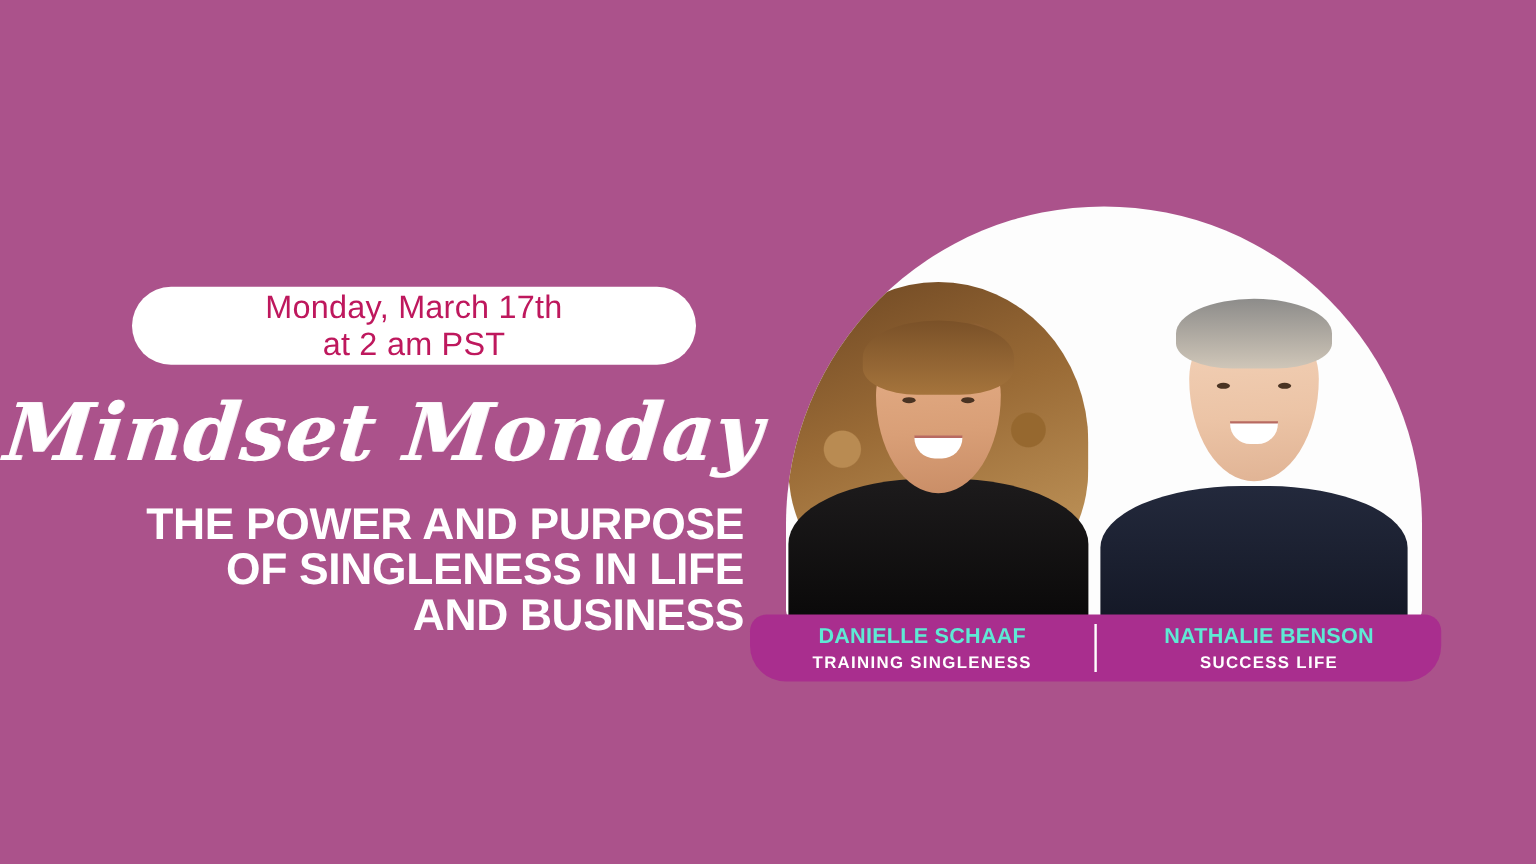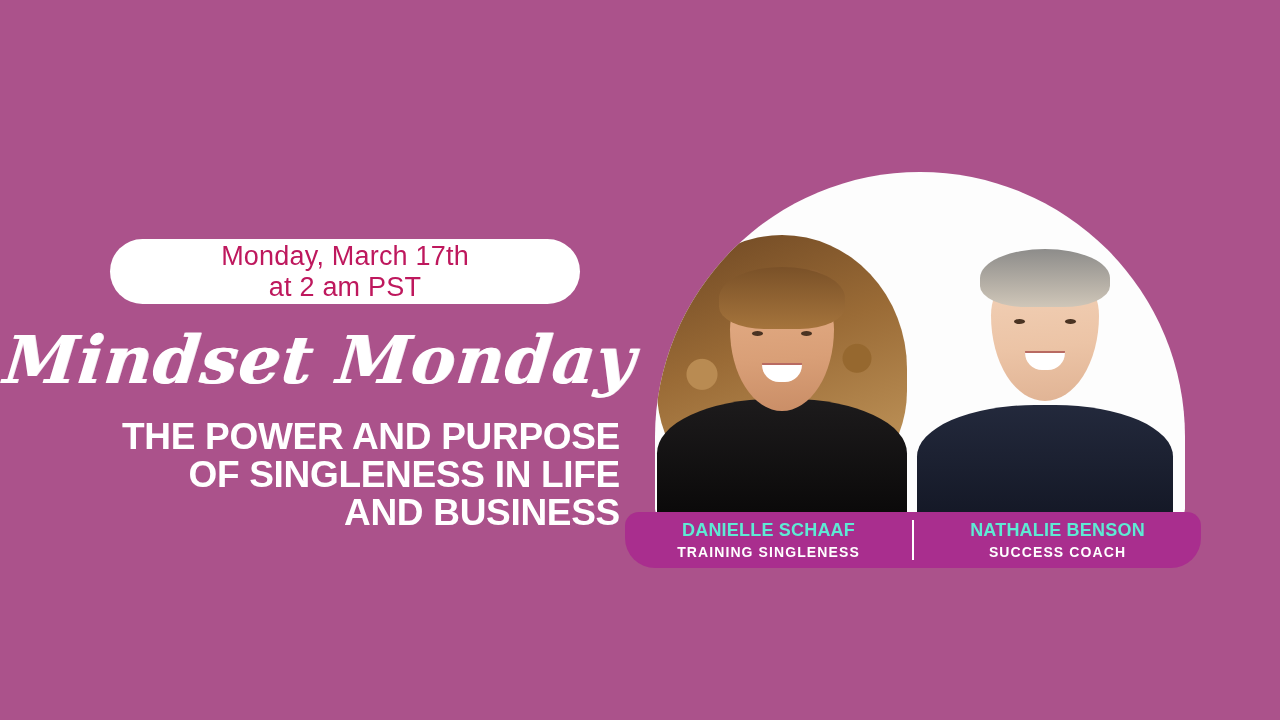--- a/index.html
+++ b/index.html
@@ -306,19 +306,19 @@
     </div>
 
     <div id="name-banner">
       <div class="speaker">
         <span class="speaker-name">DANIELLE SCHAAF</span>
         <span class="speaker-role">TRAINING SINGLENESS</span>
       </div>
       <div id="banner-divider"></div>
       <div class="speaker">
         <span class="speaker-name">NATHALIE BENSON</span>
-        <span class="speaker-role">SUCCESS COACH</span>
+        <span class="speaker-role">SUCCESS LIFE</span>
       </div>
     </div>
 
   </div>
 
 </div>
 
 </body></html>

